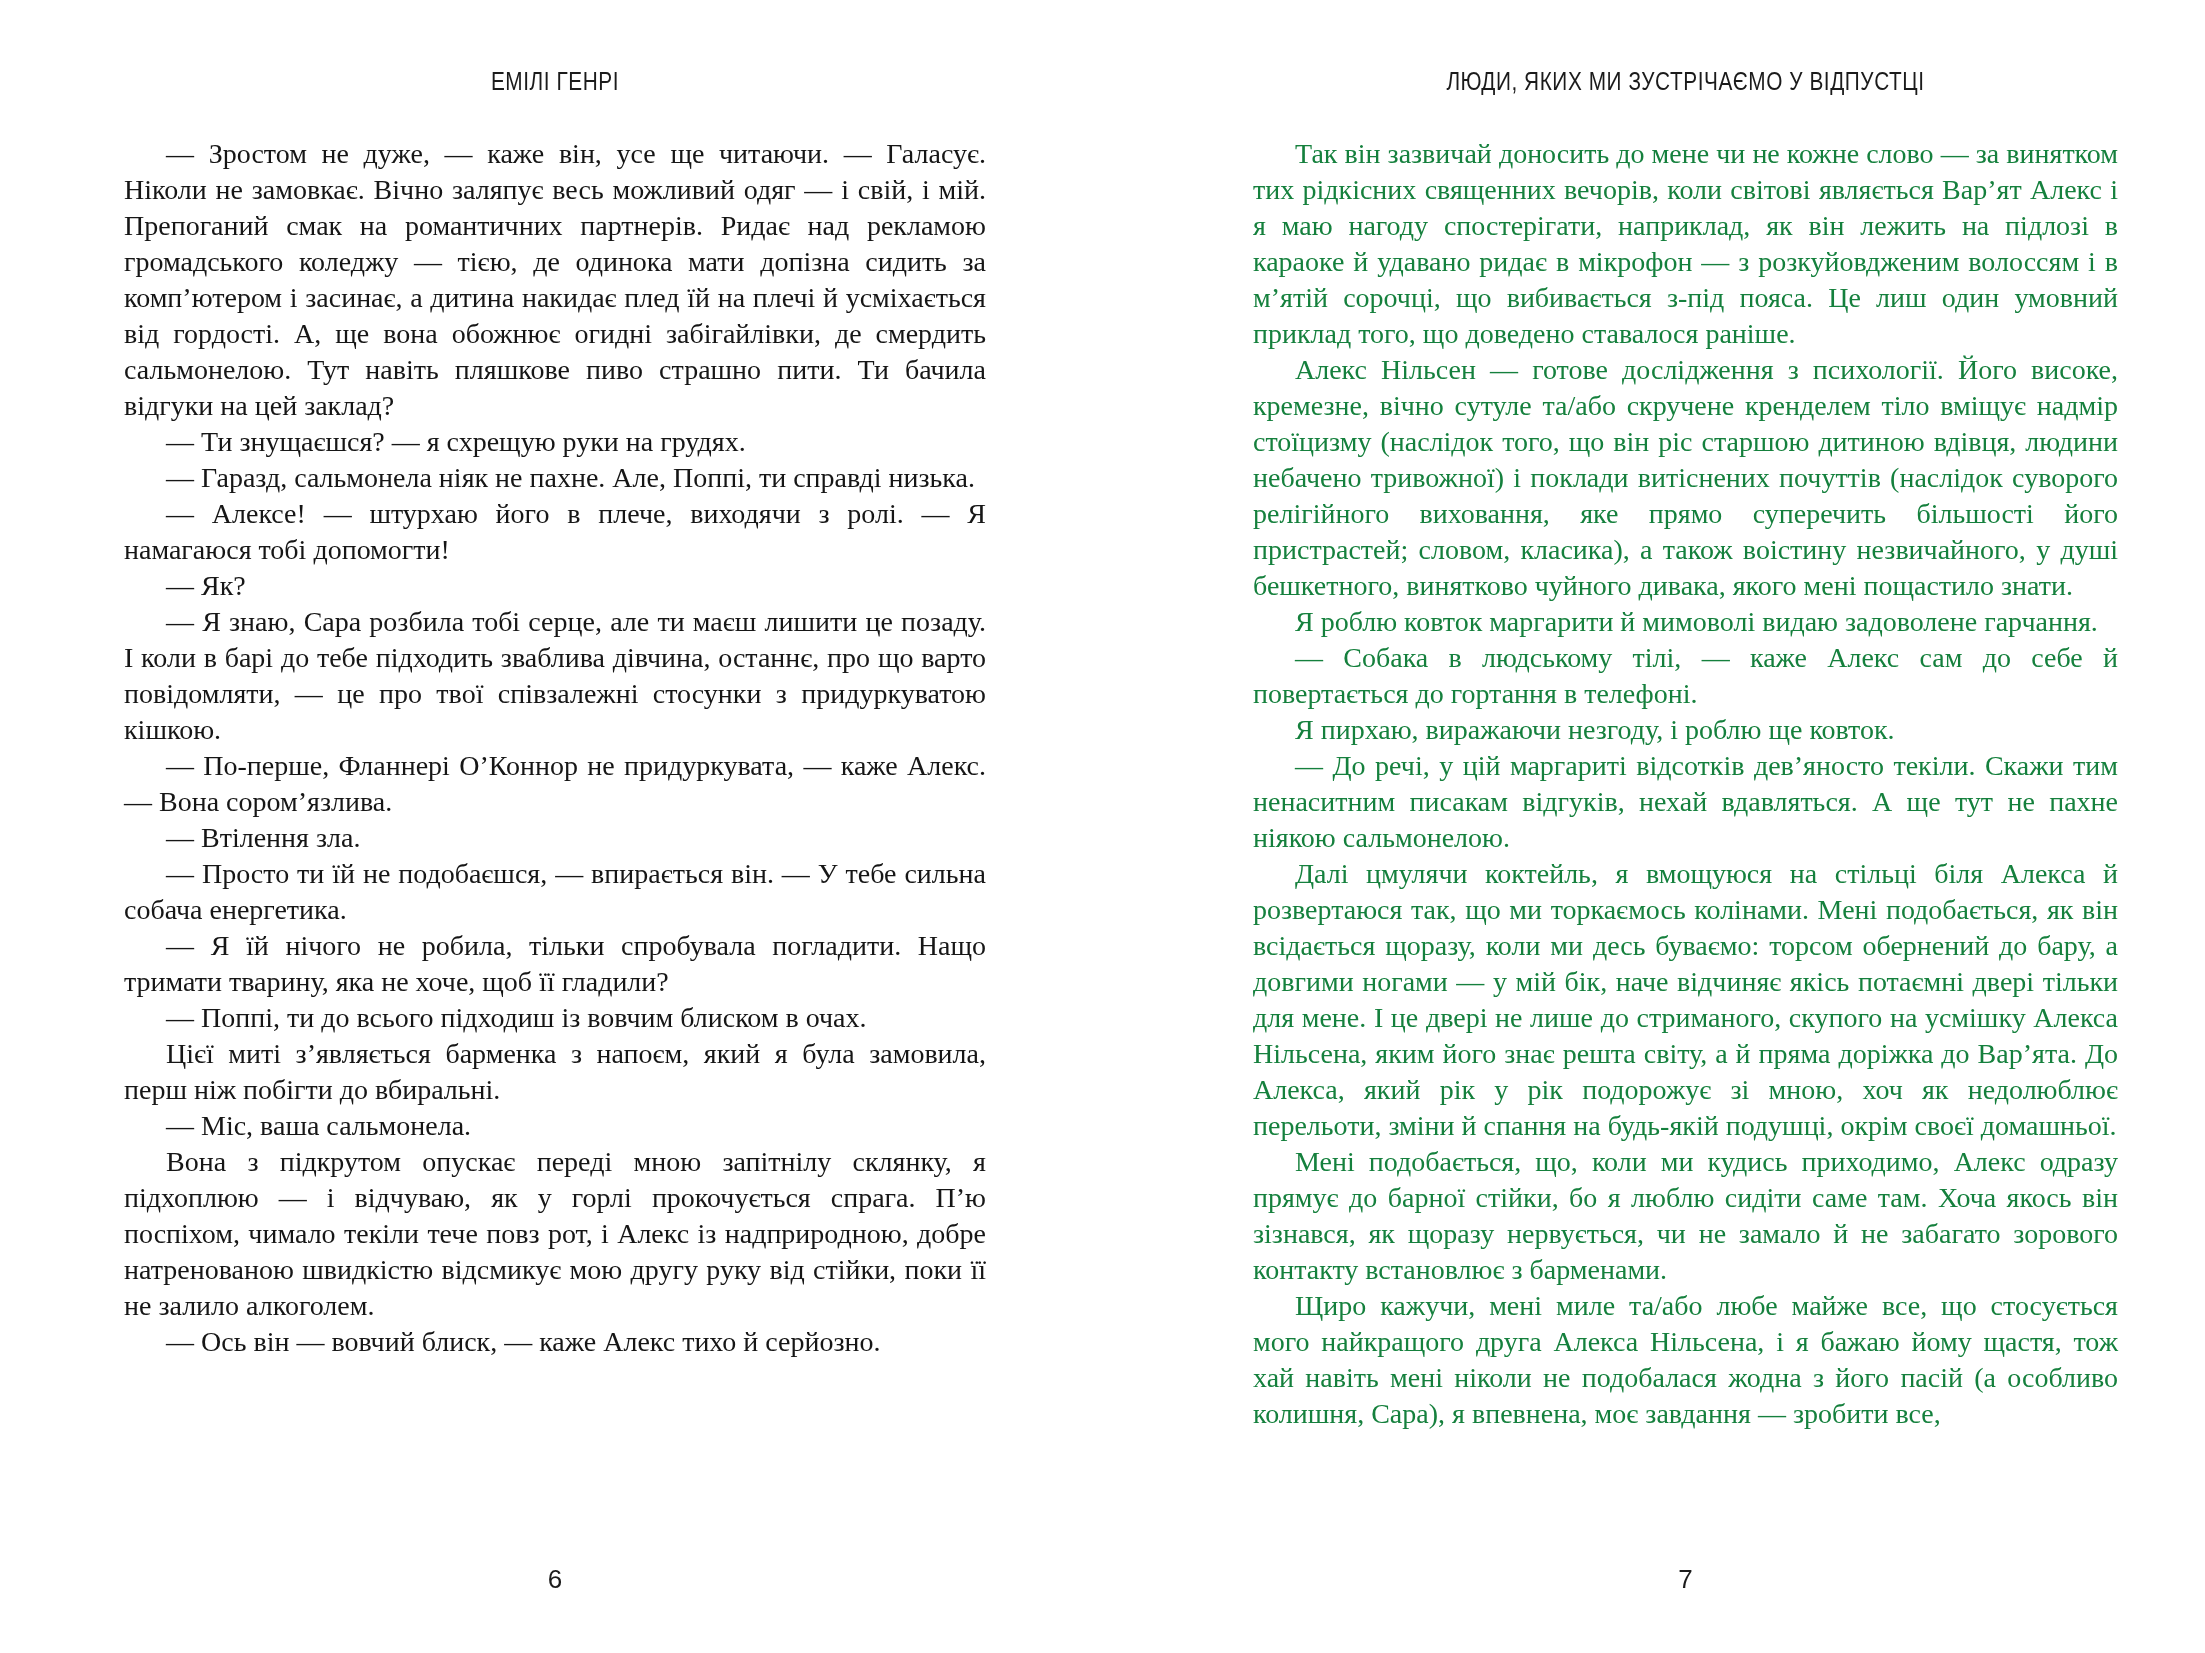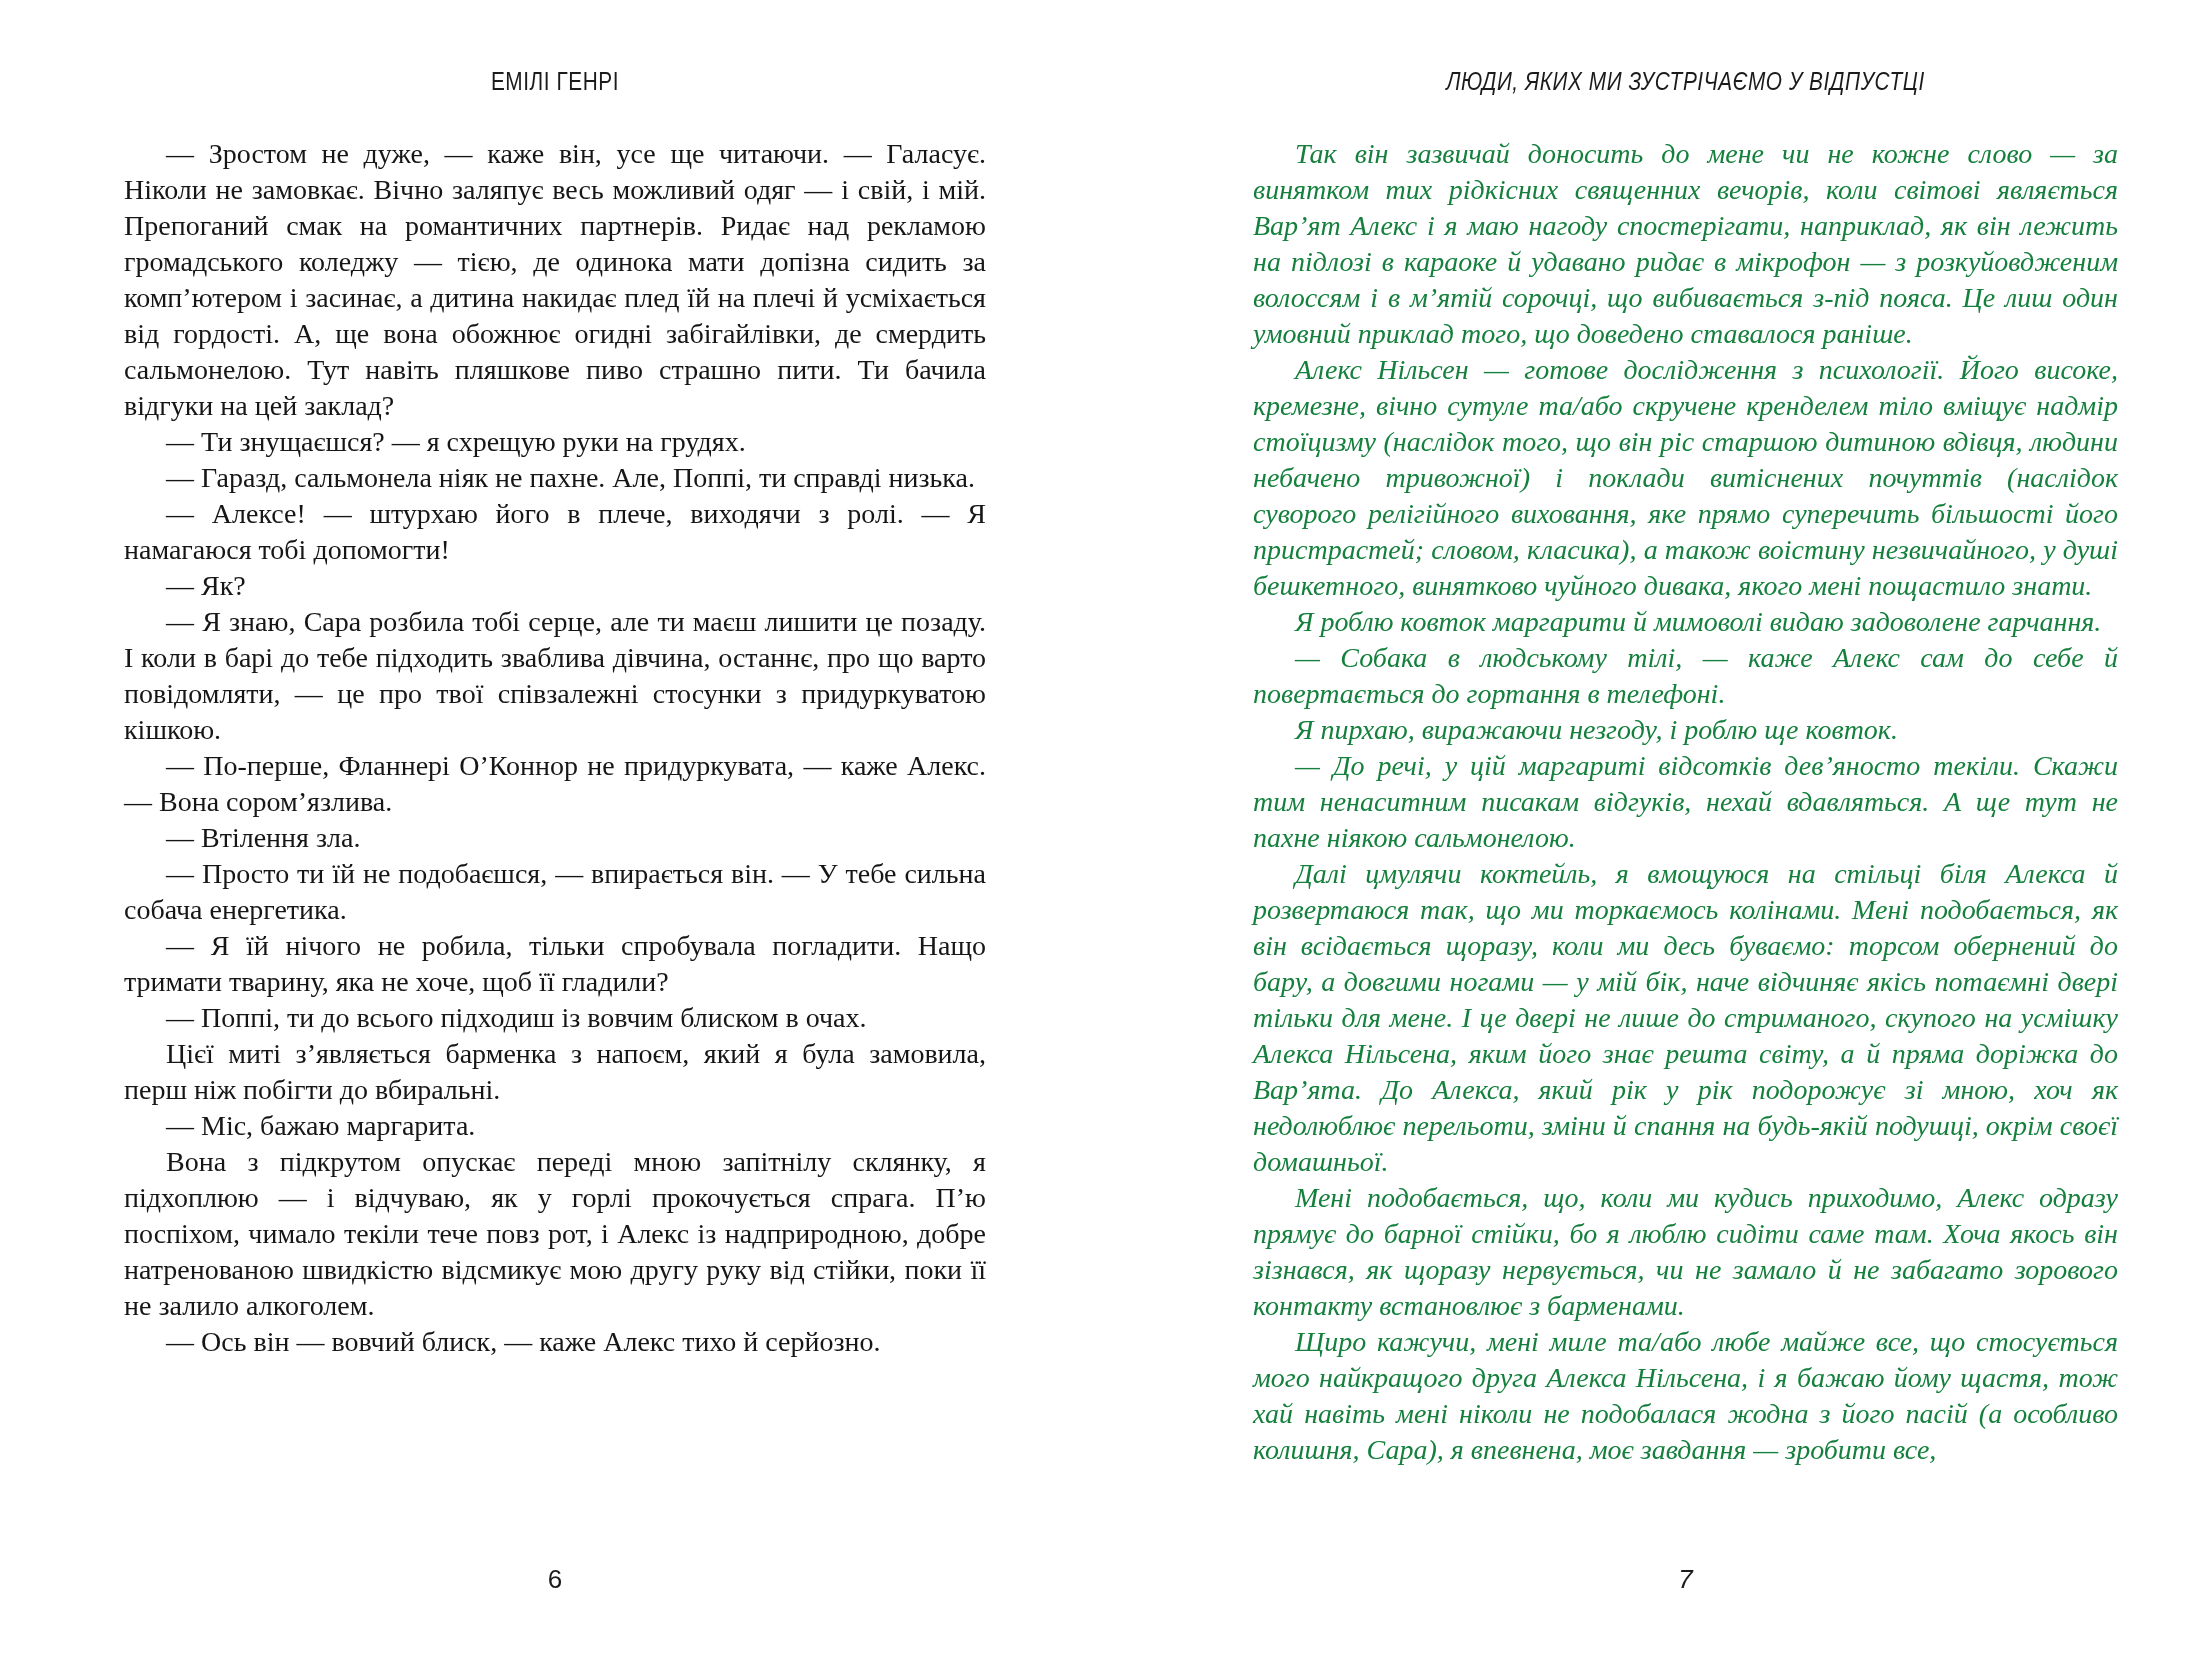--- a/index.html
+++ b/index.html
@@ -13,21 +13,21 @@
     background: #ffffff;
     overflow: hidden;
     font-family: "Liberation Serif", serif;
   }
   .page {
     position: absolute;
     top: 0;
     height: 1577px;
   }
   .page-left  { left: 124px;  width: 862px; }
-  .page-right { left: 1253px; width: 865px; font-style: italic; }
+  .page-right { left: 1253px; width: 865px; }
 
   .running-head {
     position: absolute;
     top: 66px;
     left: 0;
     width: 100%;
     text-align: center;
     font-family: "Liberation Sans", sans-serif;
     font-size: 26px;
     font-weight: 400;
@@ -77,21 +77,21 @@
       <p class="para">— Гаразд, сальмонела ніяк не пахне. Але, Поппі, ти справді низька.</p>
       <p class="para">— Алексе! — штурхаю його в плече, виходячи з ролі. — Я намагаюся тобі допомогти!</p>
       <p class="para">— Як?</p>
       <p class="para">— Я знаю, Сара розбила тобі серце, але ти маєш лишити це позаду. І коли в барі до тебе підходить зваблива дівчина, останнє, про що варто повідомляти, — це про твої співзалежні стосунки з придуркуватою кішкою.</p>
       <p class="para">— По-перше, Фланнері О’Коннор не придуркувата, — каже Алекс. — Вона сором’язлива.</p>
       <p class="para">— Втілення зла.</p>
       <p class="para">— Просто ти їй не подобаєшся, — впирається він. — У тебе сильна собача енергетика.</p>
       <p class="para">— Я їй нічого не робила, тільки спробувала погладити. Нащо тримати тварину, яка не хоче, щоб її гладили?</p>
       <p class="para">— Поппі, ти до всього підходиш із вовчим блиском в очах.</p>
       <p class="para">Цієї миті з’являється барменка з напоєм, який я була замовила, перш ніж побігти до вбиральні.</p>
-      <p class="para">— Міс, бажаю маргарита.</p>
+      <p class="para">— Міс, ваша сальмонела.</p>
       <p class="para">Вона з підкрутом опускає переді мною запітнілу склянку, я підхоплюю — і відчуваю, як у горлі прокочується спрага. П’ю поспіхом, чимало текіли тече повз рот, і Алекс із надприродною, добре натренованою швидкістю відсмикує мою другу руку від стійки, поки її не залило алкоголем.</p>
       <p class="para">— Ось він — вовчий блиск, — каже Алекс тихо й серйозно.</p>
     </div>
   <footer class="folio" style="color: rgb(27, 27, 27);">6</footer>
 </section>
 
 <section class="page page-right">
   <header class="running-head" style="color: rgb(27, 27, 27);">ЛЮДИ, ЯКИХ МИ ЗУСТРІЧАЄМО У ВІДПУСТЦІ</header>
   <div class="body-text" style="color: #15803d;">
       <p class="para">Так він зазвичай доносить до мене чи не кожне слово — за винятком тих рідкісних священних вечорів, коли світові являється Вар’ят Алекс і я маю нагоду спостерігати, наприклад, як він лежить на підлозі в караоке й удавано ридає в мікрофон — з розкуйовдженим волоссям і в м’ятій сорочці, що вибивається з-під пояса. Це лиш один умовний приклад того, що доведено ставалося раніше.</p>

